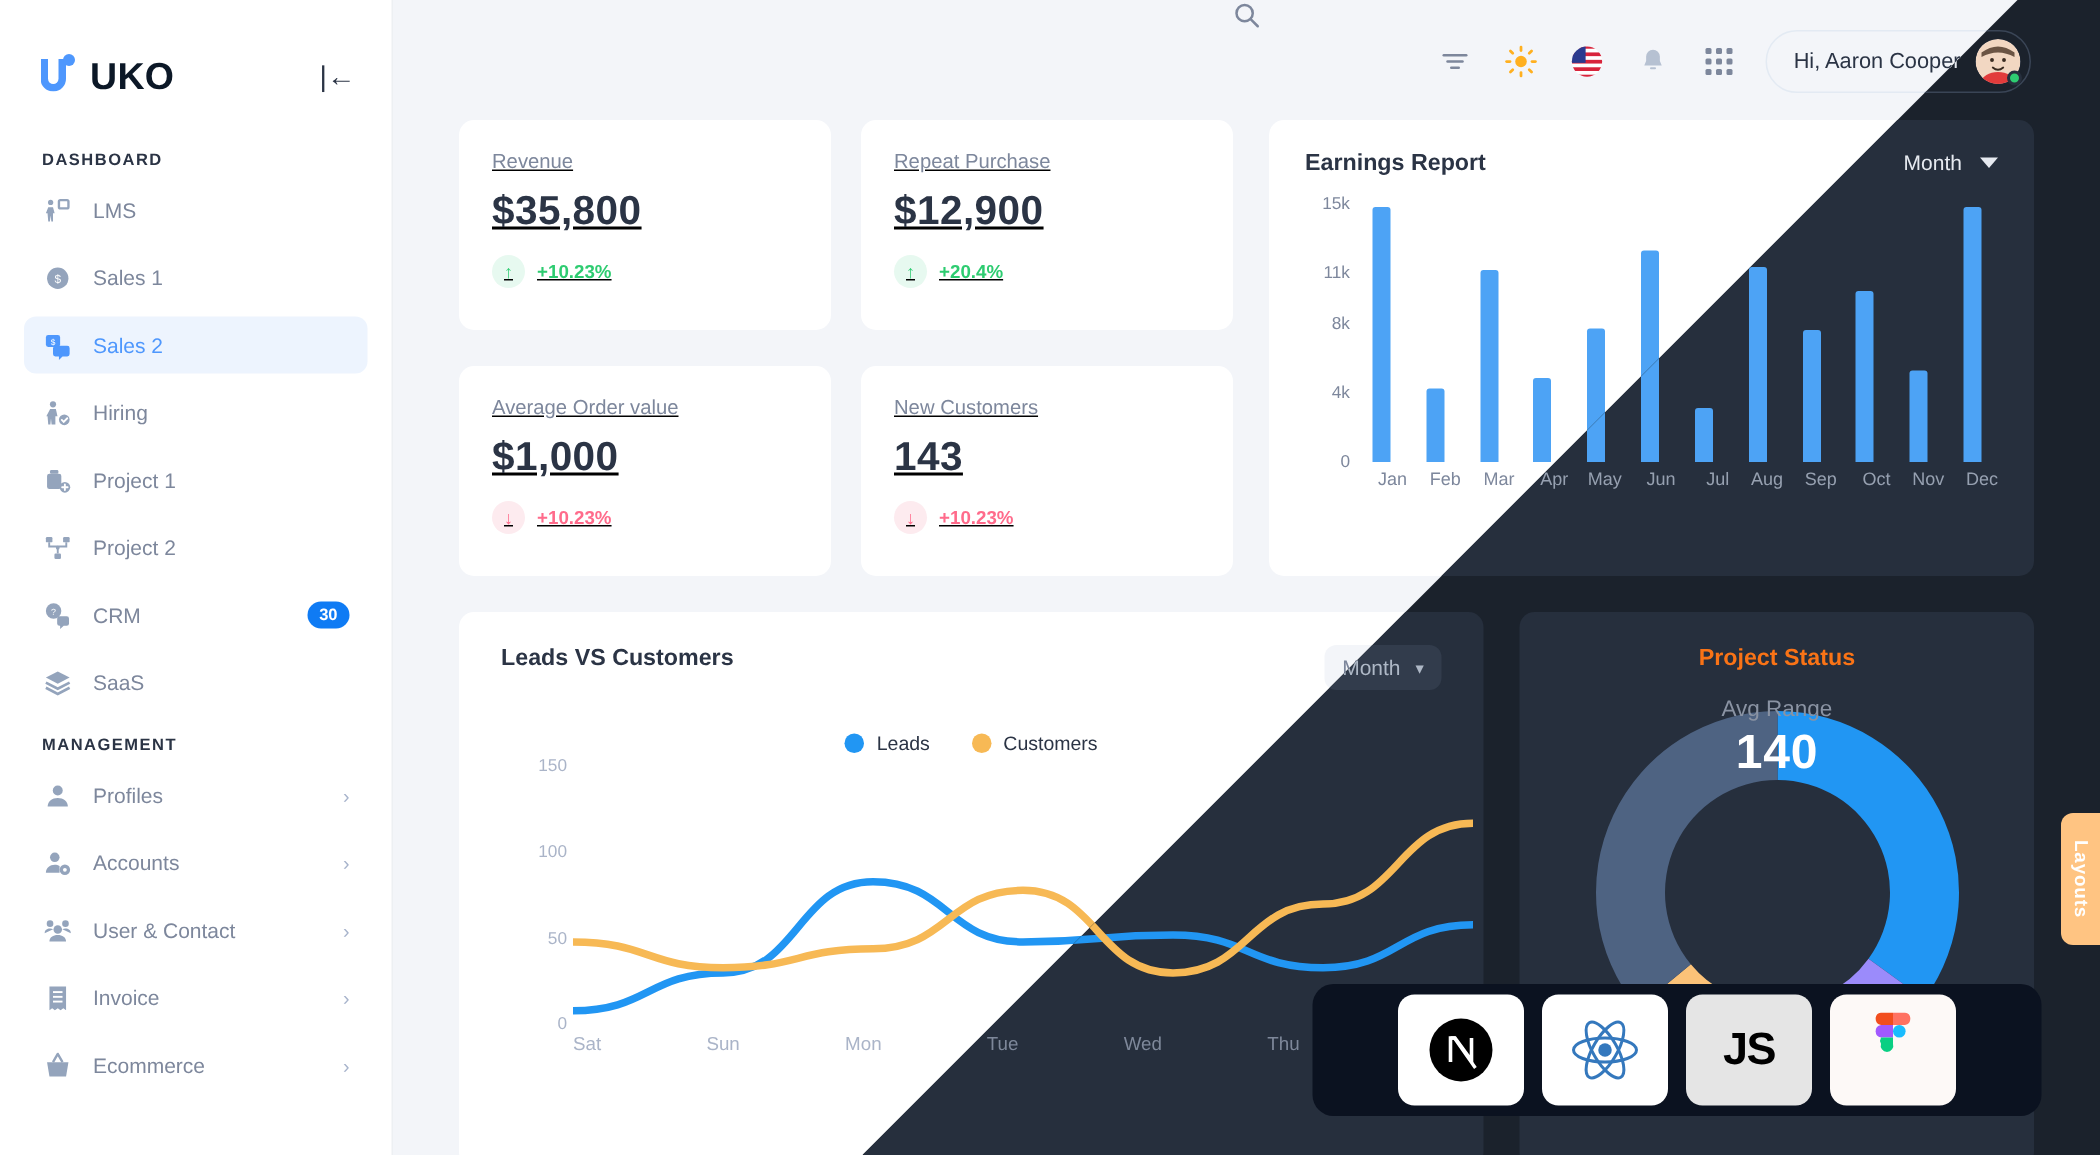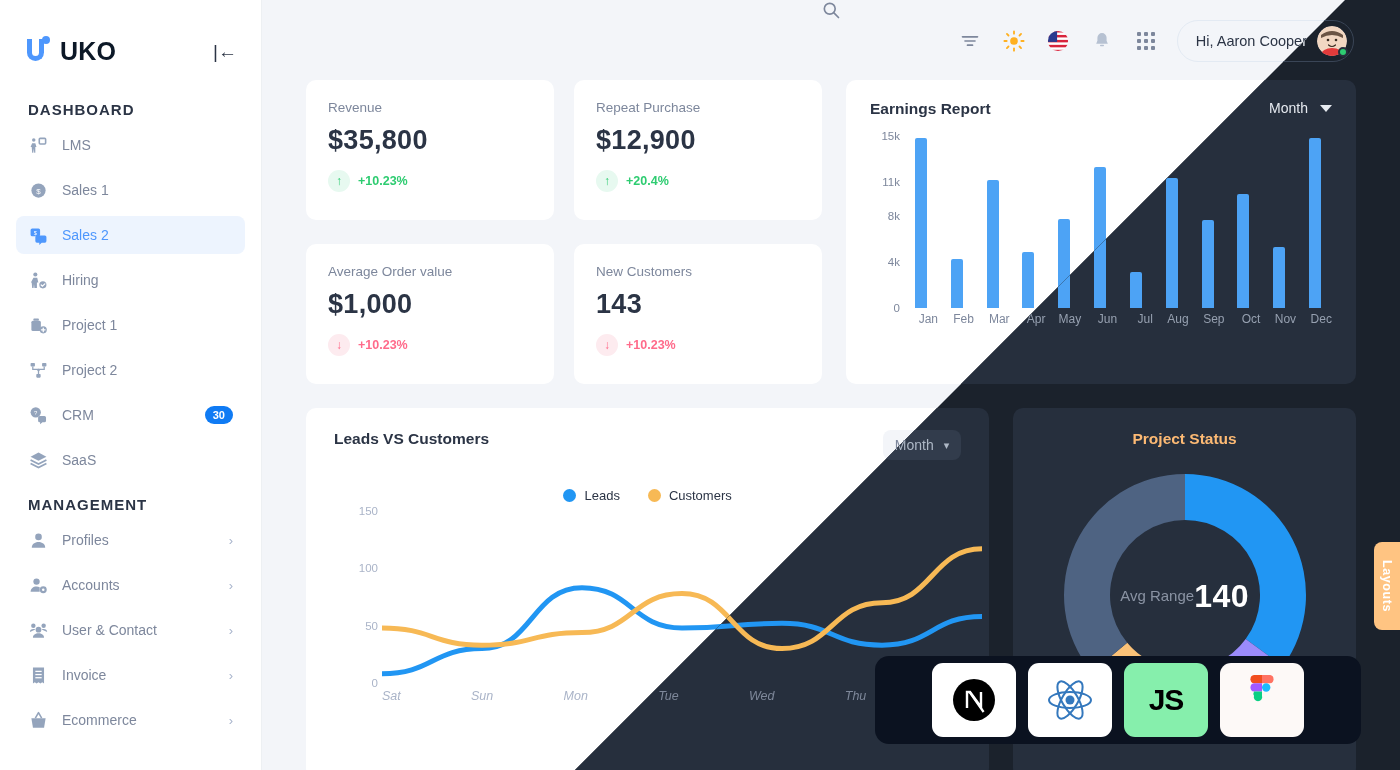--- a/index.html
+++ b/index.html
@@ -31,21 +31,21 @@
     border-radius: 0 0 9px 9px;
   }
   .brand-logo .dot {
     position:absolute; right:0; top:0; width:8px; height:8px; border-radius:50%;
     background:#4E97FD;
   }
   .brand-name { font-size: 25px; font-weight: 700; color: #0C1827; letter-spacing:.2px;}
   .collapse-btn { margin-left:auto; color:#2B3445; font-size:19px; cursor:pointer; line-height:1;}
 
   .nav-section {
-    font-size: 15px; font-weight: 700; color: #2B3445; letter-spacing: 1px;
+    font-size: 11px; font-weight: 700; color: #2B3445; letter-spacing: 1px;
     padding: 10px 12px 8px 12px;
   }
   .nav-item {
     display: flex; align-items: center; gap: 14px;
     height: 38px; padding: 0 12px; border-radius: 8px; margin-bottom: 7px;
     color: #7D879C; font-size: 14px; cursor: pointer; position: relative;
   }
   .nav-item .ico { width: 20px; height: 20px; flex: 0 0 20px; display:flex; align-items:center; justify-content:center; color:#94A4BC;}
   .nav-item.active { background: #EDF4FE; color: #4E97FD; }
   .nav-item.active .ico { color: #4E97FD; }
@@ -71,21 +71,21 @@
   .user-chip .uname { font-size: 14.5px; color: #2B3445; white-space: nowrap;}
   .avatar { width: 30px; height: 30px; border-radius: 50%; position: relative; overflow:visible;}
   .avatar .face { position:absolute; inset:0; border-radius:50%; background:#EEF1F6; overflow:hidden;}
   .online-dot { position:absolute; right:-1px; bottom:-1px; width:10px; height:10px; border-radius:50%; background:#2ECC71; border:2px solid #fff;}
 
   
   .content { position: absolute; left: 262px; top: 80px; right: 0; bottom: 0; padding: 0 44px; }
   .row { display: flex; gap: 24px; }
 
   .card { background: #fff; border-radius: 10px; }
-  .stat-card { width: 248px; height: 140px; padding: 20px 22px; }
+  .stat-card { width: 248px; height: 140px; padding: 20px 22px; text-decoration: underline; }
   .stat-title { font-size: 13.5px; color: #7D879C; margin-bottom: 10px; }
   .stat-value { font-size: 27px; font-weight: 700; color: #2B3445; letter-spacing: .3px; }
   .stat-delta { display: flex; align-items: center; gap: 8px; margin-top: 14px; }
   .delta-circle { width: 22px; height: 22px; border-radius: 50%; display:flex; align-items:center; justify-content:center; font-size:12px;}
   .delta-up { background: #E7F9F0; color: #2ECC71; }
   .delta-down { background: #FDEBEF; color: #FF6B8B; }
   .delta-text { font-size: 12.5px; font-weight: 600; }
   .delta-text.up { color: #2ECC71; }
   .delta-text.down { color: #FF6B8B; }
 
@@ -114,44 +114,44 @@
     display:flex; align-items:center; gap:10px; color:#7D879C; font-size:14px; cursor:pointer;
   }
   .chev-sm { color:#7D879C; font-size:11px; }
   .legend { display:flex; justify-content:center; gap:28px; margin-top: 28px; }
   .legend-item { display:flex; align-items:center; gap:8px; font-size:13px; color:#2B3445;}
   .legend-dot { width: 13px; height: 13px; border-radius: 50%; }
   .line-chart { position: relative; margin-top: 8px; height: 220px; }
   .lc-y { position:absolute; left:10px; top:0; width:34px; height:170px;}
   .lc-y .t { position:absolute; right:0; font-size:11.5px; color:#AAB4C8; transform:translateY(-50%);}
   .lc-x { position:absolute; left:48px; right:10px; top:178px; display:flex; justify-content:space-between;}
-  .lc-x .t { font-size:12.5px; color:#AAB4C8;font-style:italic; }
+  .lc-x .t { font-size:12.5px; color:#AAB4C8; }
   .lc-svg { position:absolute; left:48px; right:10px; top:0; height:172px; }
 
   
   .project-card {
     width: 346px; height: 370px; background: #262F3D; border-radius: 10px;
     padding: 22px; display:flex; flex-direction:column; align-items:center;
   }
-  .project-title { color: #fdba74; font-size: 15.5px; font-weight: 700; }
+  .project-title { color: #f97316; font-size: 15.5px; font-weight: 700; }
   .donut-wrap { position: relative; margin-top: 16px; width: 262px; height: 262px; }
-  .donut-center { position:absolute; inset:0; display:flex; align-items:center; justify-content:center;}
+  .donut-center { position:absolute; inset:0; display:flex; flex-direction:column; align-items:center; }
   .avg-label { color: #8A93A3; font-size: 15px; }
   .avg-value { color: #fff; font-size: 32px; font-weight: 700; margin-top: 2px; letter-spacing:.5px;}
 
   
   .tech-strip {
     position: absolute; left: 875px; top: 656px; width: 486px; height: 88px;
     background: #0B1220; border-radius: 14px;
     display: flex; align-items: center; justify-content: center; gap: 12px;
   }
   .tech-tile { width: 84px; height: 74px; border-radius: 11px; display:flex; align-items:center; justify-content:center; }
   .tile-white { background: #fff; }
   .tile-ts { background: #3178C6; }
-  .tile-js { background: #86efac; }
+  .tile-js { background: #e5e5e5; }
   .tile-figma { background: #FDF9F7; }
   .ts-txt { color:#fff; font-size:30px; font-weight:800; letter-spacing:-1px;}
   .js-txt { color:#000; font-size:30px; font-weight:800; letter-spacing:-1px;}
 
   
   .layouts-tab {
     position: absolute; right: 0; top: 542px; width: 26px; height: 88px;
     background: #FFC482; border-radius: 8px 0 0 8px;
     display: flex; align-items: center; justify-content: center;
     cursor: pointer;

